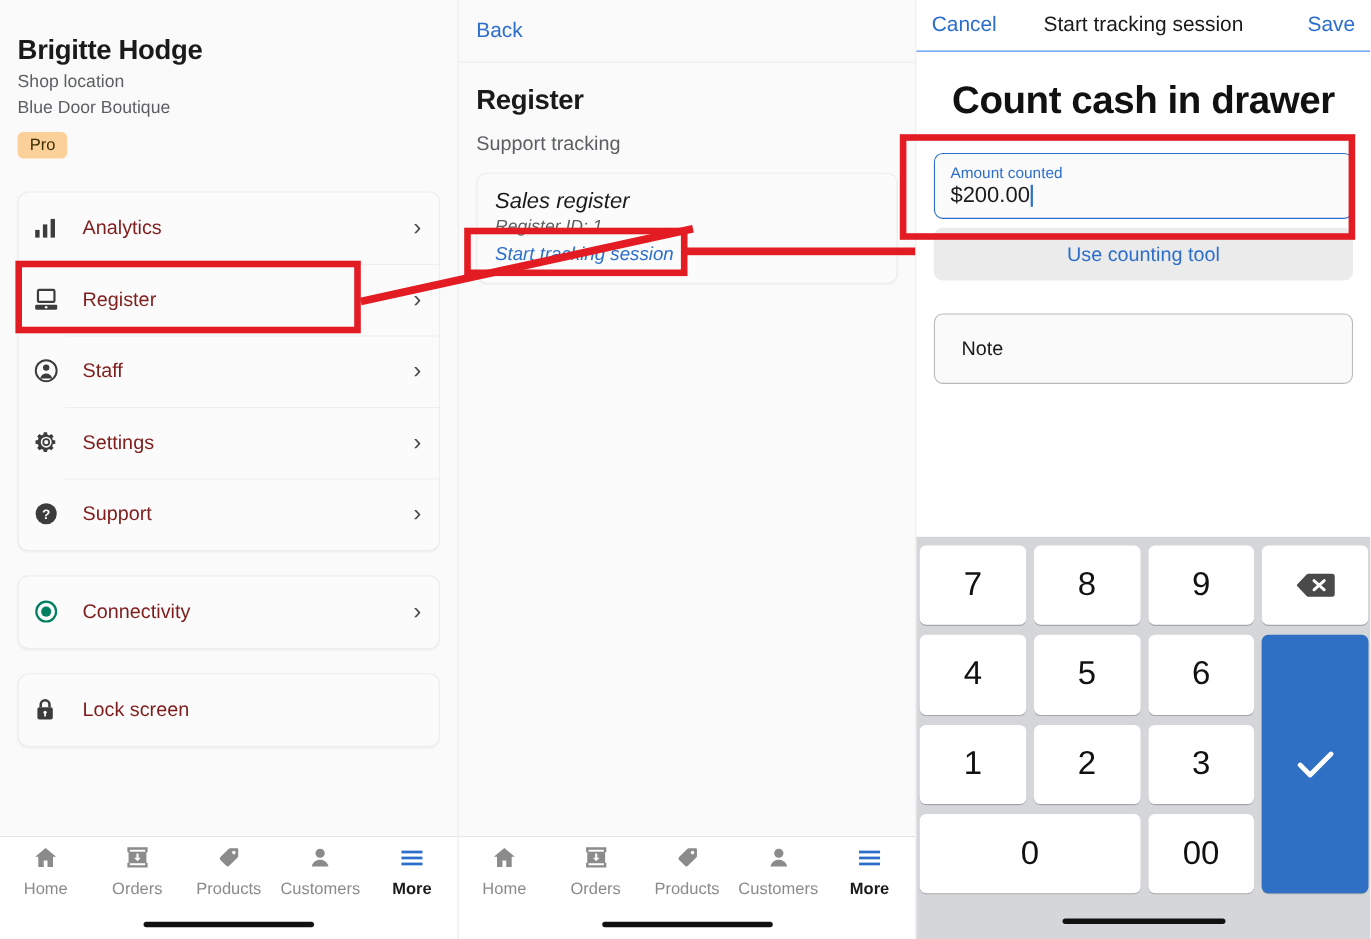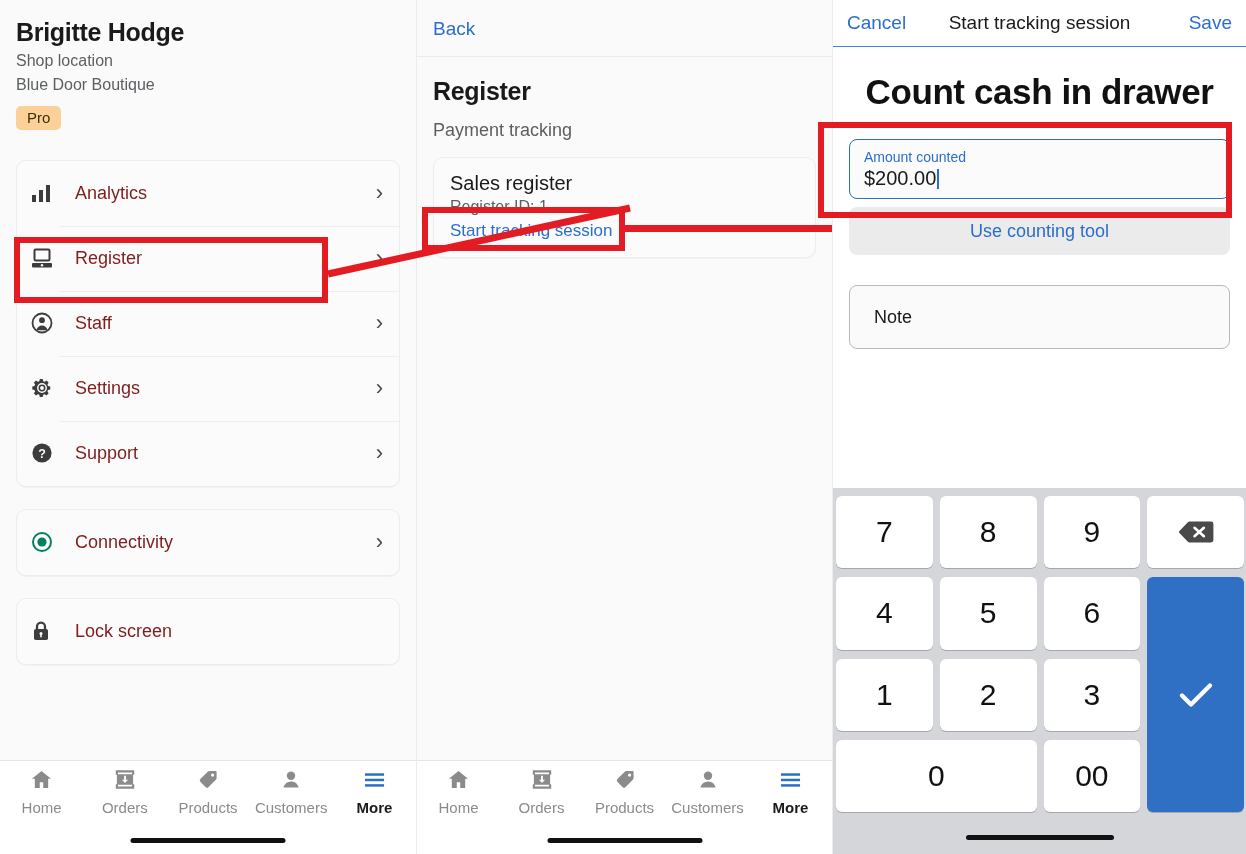--- a/index.html
+++ b/index.html
@@ -11,21 +11,21 @@
   }
   #root { position: relative; width: 1246px; height: 854px; }
 
   
   .panel { position: absolute; top: 0; height: 854px; overflow: hidden; }
   #panel-left   { left: 0;   width: 416px; background: #fafafa; }
   #panel-mid    { left: 416px; width: 416px; background: #fafafa; border-left: 1px solid #ececec; }
   #panel-right  { left: 832px; width: 414px; background: #ffffff; border-left: 1px solid #ececec; }
 
   
-  .profile { padding: 18px 0 0 16px; }
+  .profile { padding: 32px 0 0 16px; }
   .profile-name { font-size: 25px; font-weight: bold; color: #1a1a1a; letter-spacing: -0.3px; line-height: 1.15; }
   .profile-sub { font-size: 16px; color: #5c5f62; line-height: 1.35; margin-top: 3px; }
   .pro-badge {
     display: inline-block; margin-top: 10px;
     background: #fbd199; color: #3d2e00;
     font-size: 15px; padding: 3px 11px 4px; border-radius: 5px;
   }
 
   .card {
     margin: 0 16px; background: #fbfbfb;
@@ -52,20 +52,21 @@
   .mid-top { padding: 18px 0 4px 16px; height: 57px; border-bottom: 1px solid #ececec; }
   .back-link { color: #2c6ecb; font-size: 19px; cursor: pointer; display: inline-block; }
   .mid-body { padding: 20px 16px 0 16px; }
   .mid-title { font-size: 25px; font-weight: bold; color: #1a1a1a; letter-spacing: -0.3px; }
   .mid-sub { font-size: 18px; color: #5c5f62; margin-top: 14px; }
   .reg-card {
     margin-top: 16px; background: #fbfbfb;
     border: 1px solid #ededed; border-radius: 10px;
     padding: 14px 16px 16px; min-height: 98px;
     box-shadow: 0 1px 1px rgba(0,0,0,0.035);
+    font-style: italic;
   }
   .reg-name { font-size: 20px; color: #1a1a1a; }
   .reg-id { font-size: 16px; color: #5c5f62; margin-top: 3px; }
   .reg-action { font-size: 17px; color: #2c6ecb; margin-top: 5px; cursor: pointer; }
 
   
   .rp-header {
     height: 47px; display: flex; align-items: center;
     padding: 0 14px; border-bottom: 1px solid #3b82f6; position: relative;
   }
@@ -307,21 +308,21 @@
       <div class="tab-home-ind"></div>
     </div>
   </div>
 
   <div class="panel" id="panel-mid">
     <div class="mid-top">
       <span class="back-link">Back</span>
     </div>
     <div class="mid-body">
       <div class="mid-title">Register</div>
-      <div class="mid-sub">Payment tracking</div>
+      <div class="mid-sub">Support tracking</div>
       <div class="reg-card">
         <div class="reg-name">Sales register</div>
         <div class="reg-id">Register ID: 1</div>
         <div class="reg-action">Start tracking session</div>
       </div>
     </div>
 
     <div class="tabbar">
       <div class="tabs">
         <div class="tab">

